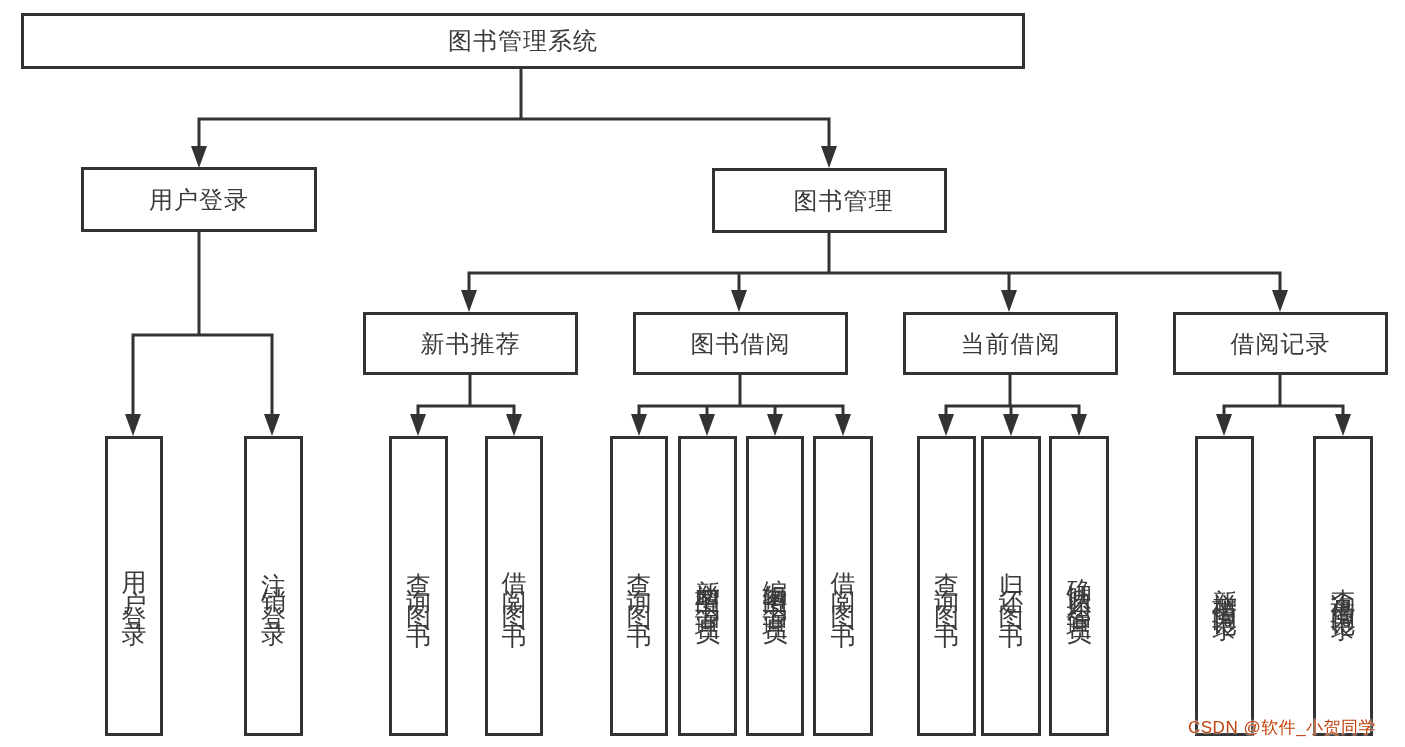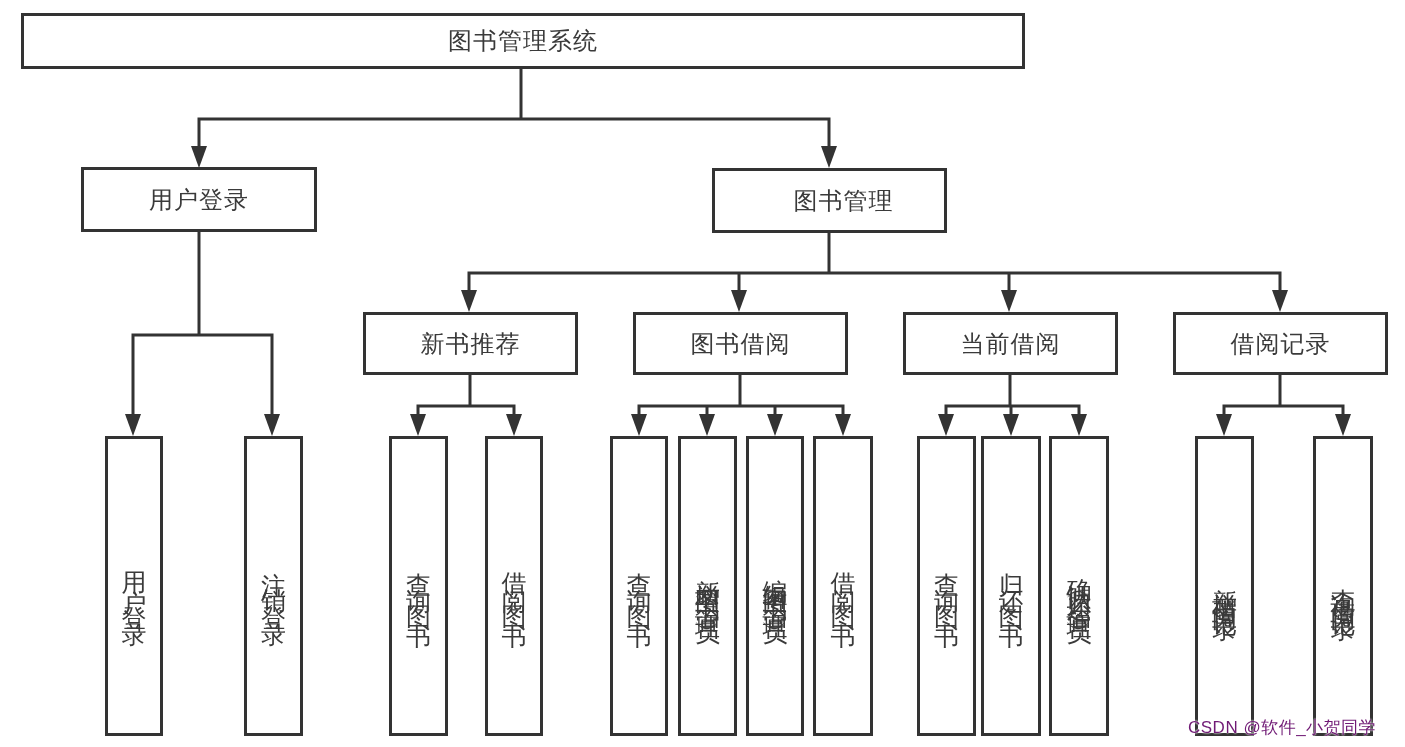--- a/index.html
+++ b/index.html
@@ -59,21 +59,21 @@
   .lf9{left:917px;width:59px;}
   .lf10{left:981px;width:60px;}
   .lf11{left:1049px;width:60px;}
   .lf12{left:1195px;width:59px;}
   .lf13{left:1313px;width:60px;}
 
   .watermark{
     position:absolute;
     left:1188px;top:716px;
     font-size:17px;
-    color:#701a75;
+    color:#c2410c;
     letter-spacing:0.5px;
     white-space:nowrap;
     z-index:5;
     text-shadow:0 0 2px rgba(255,255,255,.95),0 0 2px rgba(255,255,255,.95);
   }
 </style>
 </head>
 <body>
 
 <div class="canvas">

